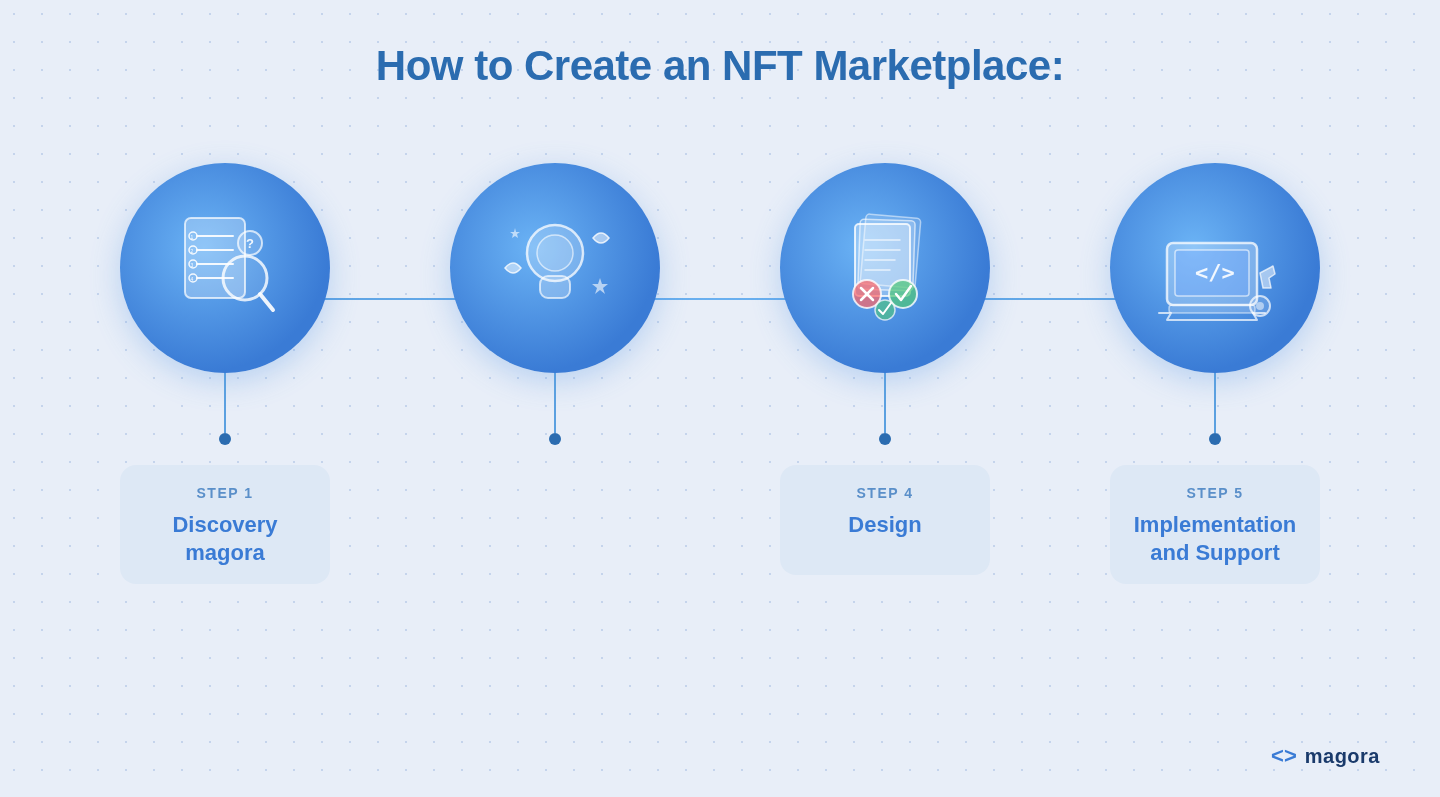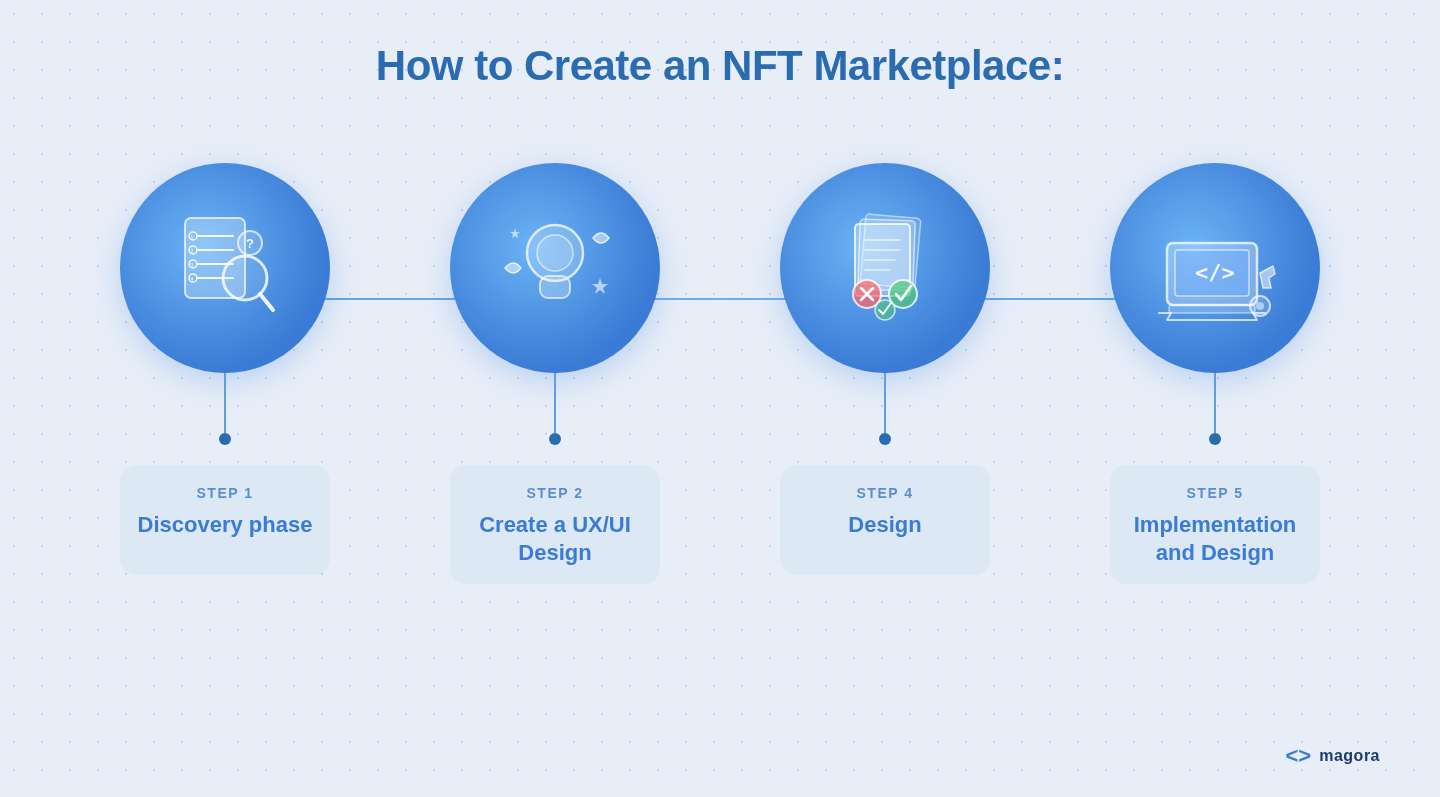--- a/index.html
+++ b/index.html
@@ -143,21 +143,21 @@
     }
 
     .logo-icon {
       color: #3a7bd5;
       font-size: 22px;
       font-weight: 900;
     }
 
     .logo-text {
       color: #1a3a6b;
-      font-size: 16px;
+      font-size: 20px;
       font-weight: 600;
       letter-spacing: 0.5px;
     }
 
     
     .illus-1 { }
     .illus-2 { }
     .illus-3 { }
     .illus-4 { }
     .illus-5 { }
@@ -196,21 +196,21 @@
           <line x1="105" y1="96" x2="118" y2="112" stroke="rgba(255,255,255,0.9)" stroke-width="4" stroke-linecap="round"></line>
 
           <circle cx="95" cy="45" r="12" stroke="rgba(255,255,255,0.7)" stroke-width="2" fill="rgba(255,255,255,0.15)"></circle>
           <text x="95" y="50" font-size="13" fill="rgba(255,255,255,0.9)" text-anchor="middle" font-weight="bold">?</text>
         </svg>
       </div>
       <div class="step-vline"></div>
       <div class="step-dot"></div>
       <div class="step-card">
         <div class="step-label">STEP 1</div>
-        <div class="step-title">Discovery phase</div>
+        <div class="step-title">Discovery magora</div>
       </div>
     </div>
 
     <div class="step">
       <div class="step-circle">
         <svg class="step-svg illus-2" viewBox="0 0 140 140" fill="none" xmlns="http://www.w3.org/2000/svg">
 
           <circle cx="70" cy="55" r="28" fill="rgba(255,255,255,0.2)" stroke="rgba(255,255,255,0.75)" stroke-width="2.5"></circle>
           <circle cx="70" cy="55" r="18" fill="rgba(255,255,255,0.15)" stroke="rgba(255,255,255,0.6)" stroke-width="1.5"></circle>
 
@@ -218,24 +218,20 @@
 
           <path d="M20 70 Q28 60 36 70 Q28 80 20 70Z" fill="rgba(255,255,255,0.5)" stroke="rgba(255,255,255,0.8)" stroke-width="1.5"></path>
           <path d="M108 40 Q116 30 124 40 Q116 50 108 40Z" fill="rgba(255,255,255,0.5)" stroke="rgba(255,255,255,0.8)" stroke-width="1.5"></path>
 
           <polygon points="115,80 117,86 123,86 118,90 120,96 115,92 110,96 112,90 107,86 113,86" fill="rgba(255,255,255,0.6)"></polygon>
           <polygon points="30,30 31,34 35,34 32,36 33,40 30,38 27,40 28,36 25,34 29,34" fill="rgba(255,255,255,0.6)"></polygon>
         </svg>
       </div>
       <div class="step-vline"></div>
       <div class="step-dot"></div>
-      <div class="step-card">
-        <div class="step-label">STEP 2</div>
-        <div class="step-title">Create a UX/UI Design</div>
-      </div>
     </div>
 
 
     <div class="step">
       <div class="step-circle">
         <svg class="step-svg illus-4" viewBox="0 0 140 140" fill="none" xmlns="http://www.w3.org/2000/svg">
 
           <rect x="48" y="18" width="55" height="70" rx="4" fill="rgba(255,255,255,0.15)" stroke="rgba(255,255,255,0.5)" stroke-width="1.5" transform="rotate(5 75 53)"></rect>
           <rect x="44" y="22" width="55" height="70" rx="4" fill="rgba(255,255,255,0.2)" stroke="rgba(255,255,255,0.6)" stroke-width="1.5" transform="rotate(2 71 57)"></rect>
           <rect x="40" y="26" width="55" height="72" rx="4" fill="rgba(255,255,255,0.3)" stroke="rgba(255,255,255,0.8)" stroke-width="2"></rect>
@@ -281,21 +277,21 @@
           <path d="M115 75 L128 68 L130 76 L124 80 L126 90 L118 90 Z" fill="rgba(255,255,255,0.5)" stroke="rgba(255,255,255,0.7)" stroke-width="1.5" stroke-linejoin="round"></path>
 
           <circle cx="115" cy="108" r="10" stroke="rgba(255,255,255,0.7)" stroke-width="2" fill="rgba(255,255,255,0.15)"></circle>
           <circle cx="115" cy="108" r="4" fill="rgba(255,255,255,0.5)"></circle>
         </svg>
       </div>
       <div class="step-vline"></div>
       <div class="step-dot"></div>
       <div class="step-card">
         <div class="step-label">STEP 5</div>
-        <div class="step-title">Implementation and Design</div>
+        <div class="step-title">Implementation and Support</div>
       </div>
     </div>
 
   </div>
 
   <div class="logo">
     <span class="logo-icon">&lt;&gt;</span>
     <span class="logo-text">magora</span>
   </div>
 

